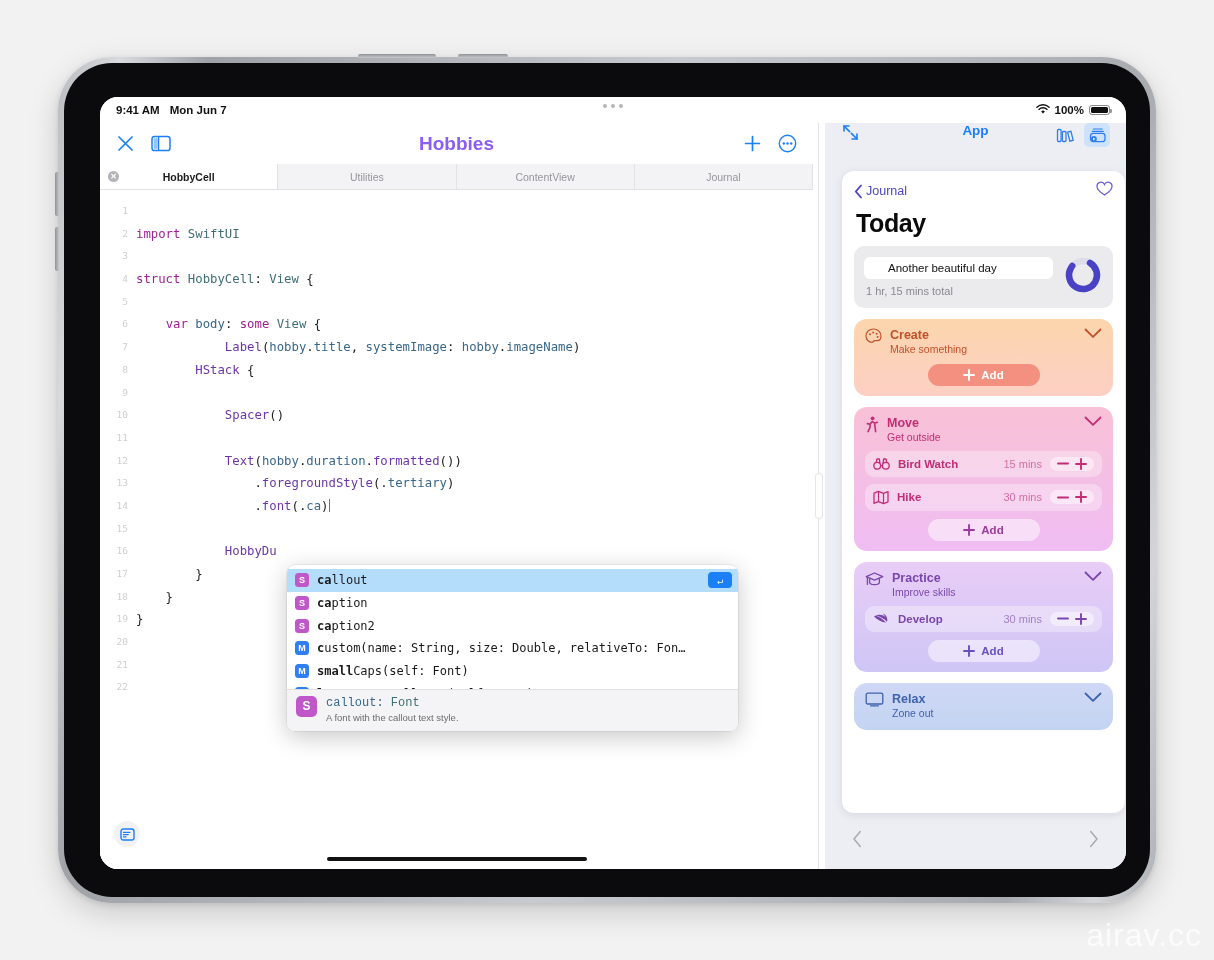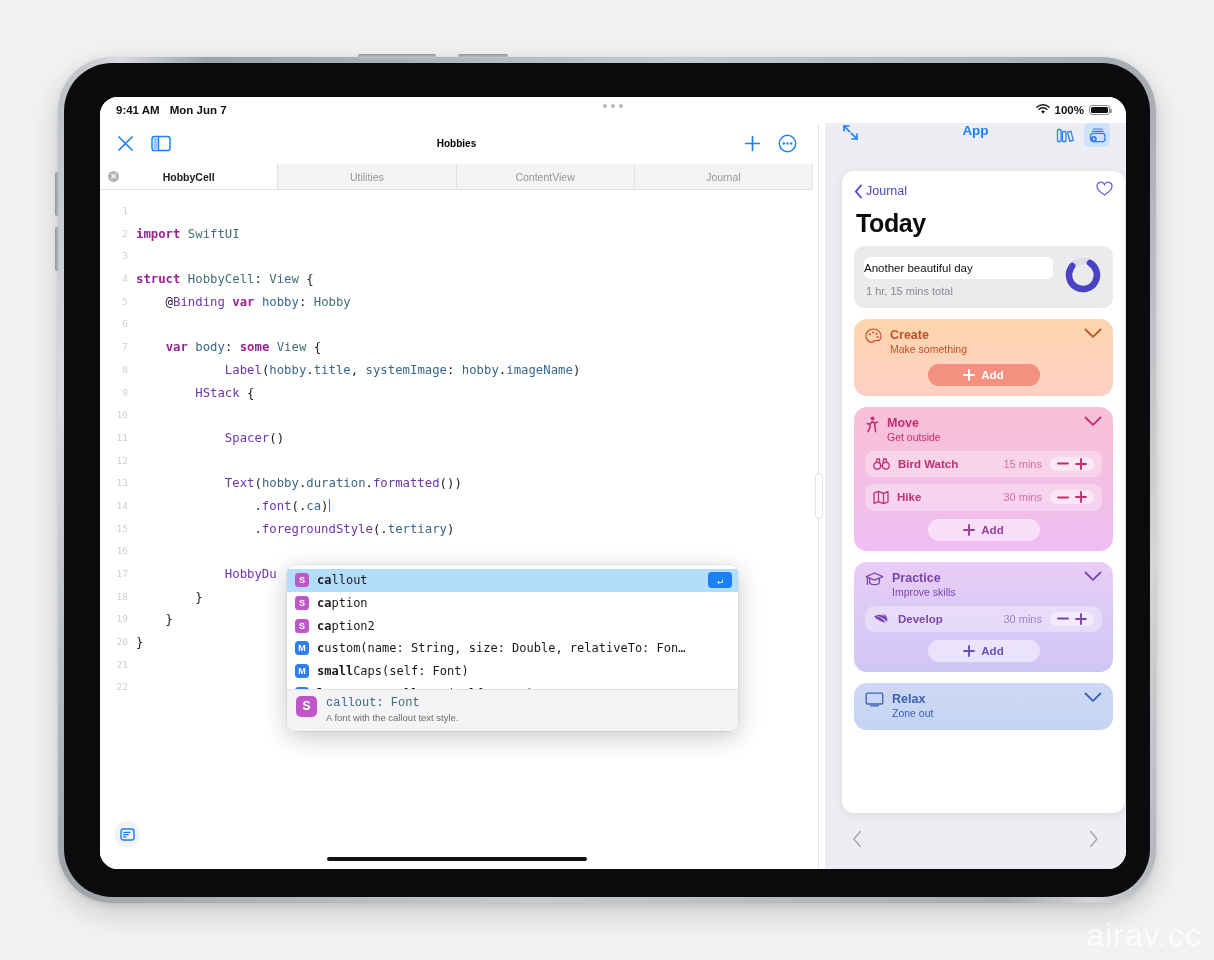--- a/index.html
+++ b/index.html
@@ -86,21 +86,21 @@
   #pane-preview { flex: 1; background: #eceef3; position: relative; }
 
   
   #code-toolbar {
     height: 41px; display: flex; align-items: center; padding: 0 16px;
     background: #fff; position: relative;
   }
   .tb-icon { color: #1b7ff5; display: flex; align-items: center; cursor: pointer; }
   #code-title {
     position: absolute; left: 0; right: 0; text-align: center;
-    font-size: 10px; font-weight: bold; color: #000000; pointer-events: none;
+    font-size: 19px; font-weight: bold; color: #8b5cf6; pointer-events: none;
   }
   #tb-left { display: flex; gap: 16px; z-index: 2; }
   #tb-right { margin-left: auto; display: flex; gap: 16px; z-index: 2; }
 
   
   #tabstrip { display: flex; height: 26px; background: #f3f3f5; border-bottom: 1px solid #e2e2e5; }
   .tab {
     flex: 1; display: flex; align-items: center; justify-content: center;
     font-size: 10.5px; color: #96969b; border-right: 1px solid #e2e2e5;
     background: #f3f3f5; position: relative; cursor: pointer;
@@ -112,21 +112,21 @@
   }
 
   
   #code-area { position: absolute; left: 0; right: 0; top: 68px; bottom: 0; background: #fff; overflow: hidden; }
   #gutter { position: absolute; left: 0; top: 0; width: 36px; padding-top: 9px; }
   .lnum { height: 22.7px; line-height: 22.7px; text-align: right; padding-right: 8px;
           font-family: "DejaVu Sans Mono", monospace; font-size: 9.5px; color: #cfcfd3; }
   #codelines { position: absolute; left: 36px; top: 0; right: 0; padding-top: 9px; }
   .cline { height: 22.7px; line-height: 22.7px; font-family: "DejaVu Sans Mono", monospace;
            font-size: 12.3px; color: #1a1a1c; white-space: pre; }
-  .kw { color: #9b2393; font-weight: bold; }
+  .kw { color: #9b2393; font-weight: normal; }
   .ty { color: #3f6e74; }
   .id { color: #39678a; }
   .fn { color: #6c36a9; }
   .caret { display: inline-block; width: 1.5px; height: 13px; background: #2b7cf0;
            vertical-align: -2px; }
 
   
   #console-btn {
     position: absolute; left: 14px; bottom: 22px;
     width: 26px; height: 26px; border-radius: 50%; background: #f2f2f4;
@@ -191,21 +191,21 @@
   #pv-back { display: flex; align-items: center; gap: 3px; color: #4b46c4; font-size: 12.5px; cursor: pointer; }
   #pv-heart { margin-left: auto; cursor: pointer; }
   #pv-today { font-size: 25px; font-weight: bold; color: #0a0a0a; padding: 6px 8px 8px 14px; letter-spacing: -0.4px; }
 
   #pv-entry {
     margin: 0 12px; background: #ebebee; border-radius: 10px; padding: 9px 10px;
     display: flex; align-items: center; gap: 10px;
   }
   #pv-entry-texts { flex: 1; }
   #pv-entry-field {
-    background: #fff; border-radius: 6px; padding: 5px 0; font-size: 11.5px; color: #111;
+    background: #fff; border-radius: 6px; padding: 5px 24px; font-size: 11.5px; color: #111;
   }
   #pv-entry-sub { font-size: 11px; color: #8a8a8f; margin-top: 6px; padding-left: 2px; }
 
   .pv-card { margin: 11px 12px 0 12px; border-radius: 13px; padding: 9px 11px 10px 11px; }
   .pv-card-head { display: flex; align-items: flex-start; gap: 8px; }
   .pv-card-titles { flex: 1; }
   .pv-card-title { font-size: 12.5px; font-weight: bold; line-height: 1.15; }
   .pv-card-sub { font-size: 10.5px; line-height: 1.2; margin-top: 1px; }
   .chev { margin-left: auto; }
   .pv-item {
@@ -360,31 +360,30 @@
                 <div class="lnum">19</div>
                 <div class="lnum">20</div>
                 <div class="lnum">21</div>
                 <div class="lnum">22</div>
               </div>
             <div id="codelines">
                 <div class="cline">&nbsp;</div>
                 <div class="cline"><span class="kw">import</span>&nbsp;<span class="ty">SwiftUI</span></div>
                 <div class="cline">&nbsp;</div>
                 <div class="cline"><span class="kw">struct</span>&nbsp;<span class="ty">HobbyCell</span>:&nbsp;<span class="ty">View</span>&nbsp;{</div>
-                <div class="cline">&nbsp;&nbsp;&nbsp;&nbsp;@<span class="fn">Binding</span>&nbsp;<span class="kw">var</span>&nbsp;<span class="id">hobby</span>:&nbsp;<span class="ty">Hobby</span></div>
                 <div class="cline">&nbsp;</div>
                 <div class="cline">&nbsp;&nbsp;&nbsp;&nbsp;<span class="kw">var</span>&nbsp;<span class="id">body</span>:&nbsp;<span class="kw">some</span>&nbsp;<span class="ty">View</span>&nbsp;{</div>
                 <div class="cline">&nbsp;&nbsp;&nbsp;&nbsp;&nbsp;&nbsp;&nbsp;&nbsp;&nbsp;&nbsp;&nbsp;&nbsp;<span class="fn">Label</span>(<span class="id">hobby</span>.<span class="id">title</span>,&nbsp;<span class="id">systemImage</span>:&nbsp;<span class="id">hobby</span>.<span class="id">imageName</span>)</div>
                 <div class="cline">&nbsp;&nbsp;&nbsp;&nbsp;&nbsp;&nbsp;&nbsp;&nbsp;<span class="fn">HStack</span>&nbsp;{</div>
                 <div class="cline">&nbsp;</div>
                 <div class="cline">&nbsp;&nbsp;&nbsp;&nbsp;&nbsp;&nbsp;&nbsp;&nbsp;&nbsp;&nbsp;&nbsp;&nbsp;<span class="fn">Spacer</span>()</div>
                 <div class="cline">&nbsp;</div>
                 <div class="cline">&nbsp;&nbsp;&nbsp;&nbsp;&nbsp;&nbsp;&nbsp;&nbsp;&nbsp;&nbsp;&nbsp;&nbsp;<span class="fn">Text</span>(<span class="id">hobby</span>.<span class="id">duration</span>.<span class="fn">formatted</span>())</div>
+                <div class="cline">&nbsp;&nbsp;&nbsp;&nbsp;&nbsp;&nbsp;&nbsp;&nbsp;&nbsp;&nbsp;&nbsp;&nbsp;&nbsp;&nbsp;&nbsp;&nbsp;.<span class="fn">foregroundStyle</span>(.<span class="id">tertiary</span>)</div>
                 <div class="cline">&nbsp;&nbsp;&nbsp;&nbsp;&nbsp;&nbsp;&nbsp;&nbsp;&nbsp;&nbsp;&nbsp;&nbsp;&nbsp;&nbsp;&nbsp;&nbsp;.<span class="fn">font</span>(.<span class="id">ca</span>)<span class="caret"></span></div>
-                <div class="cline">&nbsp;&nbsp;&nbsp;&nbsp;&nbsp;&nbsp;&nbsp;&nbsp;&nbsp;&nbsp;&nbsp;&nbsp;&nbsp;&nbsp;&nbsp;&nbsp;.<span class="fn">foregroundStyle</span>(.<span class="id">tertiary</span>)</div>
                 <div class="cline">&nbsp;</div>
                 <div class="cline">&nbsp;&nbsp;&nbsp;&nbsp;&nbsp;&nbsp;&nbsp;&nbsp;&nbsp;&nbsp;&nbsp;&nbsp;<span class="fn">HobbyDu</span></div>
                 <div class="cline">&nbsp;&nbsp;&nbsp;&nbsp;&nbsp;&nbsp;&nbsp;&nbsp;}</div>
                 <div class="cline">&nbsp;&nbsp;&nbsp;&nbsp;}</div>
                 <div class="cline">}</div>
                 <div class="cline">&nbsp;</div>
                 <div class="cline">&nbsp;</div>
               </div>
           </div>
 

